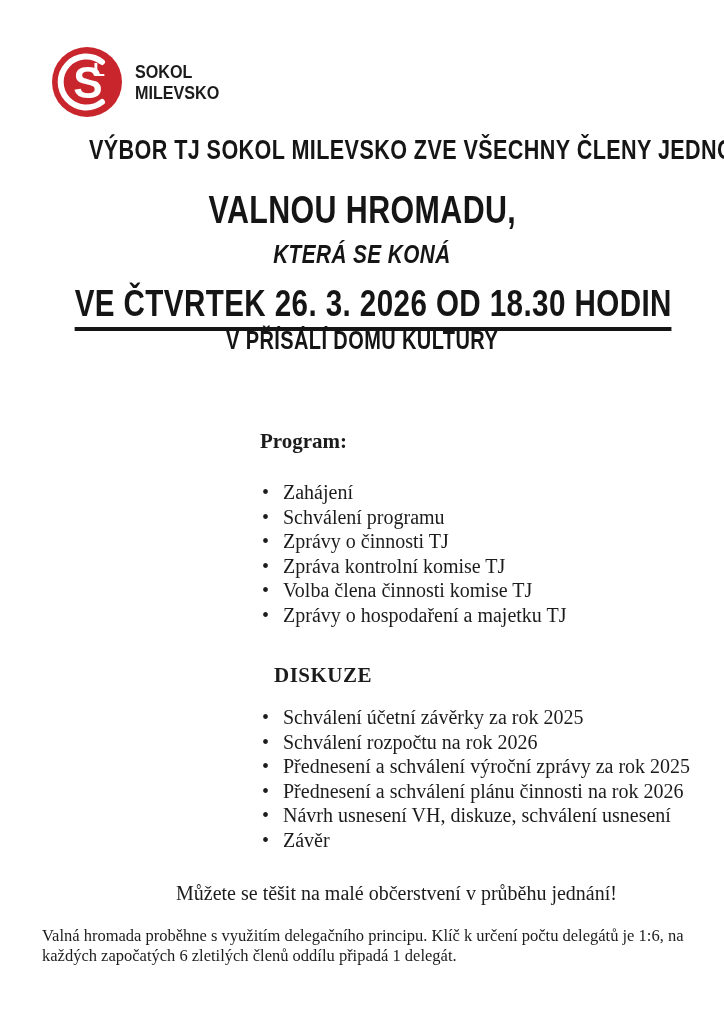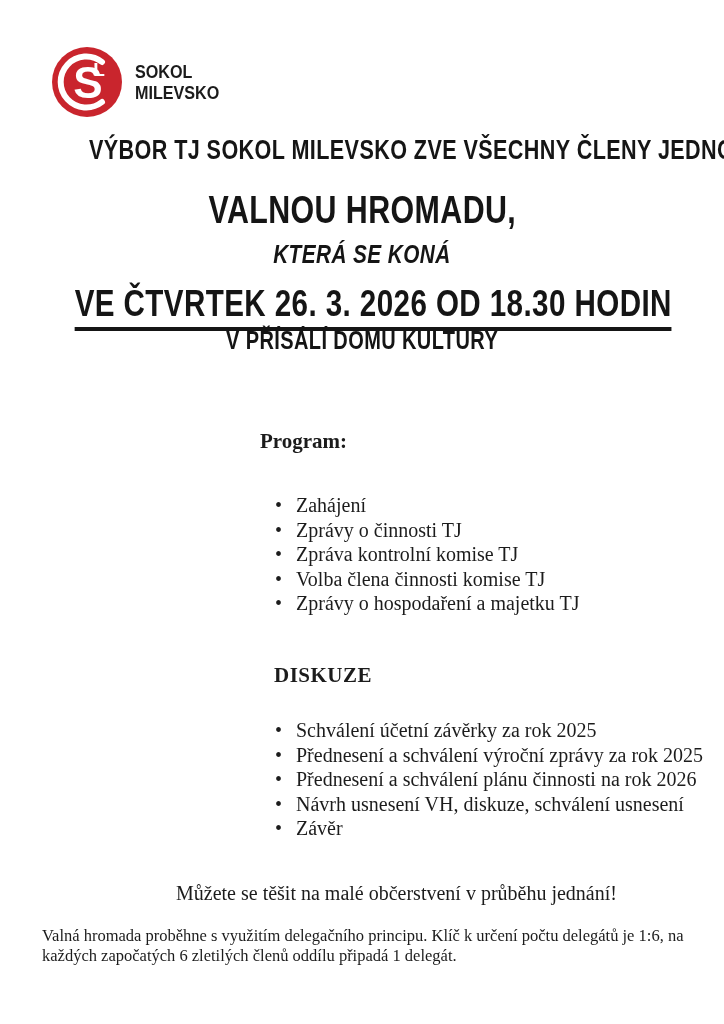--- a/index.html
+++ b/index.html
@@ -68,21 +68,21 @@
     position: absolute;
     left: 260px;
     top: 429px;
     font-size: 21px;
     font-weight: 700;
     text-underline-offset: 3px;
   }
   ul.agenda {
     position: absolute;
     list-style: none;
-    margin: 13px;
+    margin: 0;
     padding: 0;
     font-size: 20px;
   }
   ul.agenda li {
     position: relative;
     padding-left: 23px;
     line-height: 24.6px;
     white-space: nowrap;
   }
   ul.agenda li::before {
@@ -160,30 +160,32 @@
   </div>
 
   <div class="h-center venue">
     <span class="cond">V PŘÍSÁLÍ DOMU KULTURY</span>
   </div>
 
   <div class="program-heading">Program:</div>
 
   <ul class="agenda list-1">
     <li>Zahájení</li>
+    <li>Schválení programu</li>
     <li>Zprávy o činnosti TJ</li>
     <li>Zpráva kontrolní komise TJ</li>
     <li>Volba člena činnosti komise TJ</li>
     <li>Zprávy o hospodaření a majetku TJ</li>
   </ul>
 
   <div class="discussion-heading">DISKUZE</div>
 
   <ul class="agenda list-2">
     <li>Schválení účetní závěrky za rok 2025</li>
+    <li>Schválení rozpočtu na rok 2026</li>
     <li>Přednesení a schválení výroční zprávy za rok 2025</li>
     <li>Přednesení a schválení plánu činnosti na rok 2026</li>
     <li>Návrh usnesení VH, diskuze, schválení usnesení</li>
     <li>Závěr</li>
   </ul>
 
   <div class="refreshments">Můžete se těšit na malé občerstvení v průběhu jednání!</div>
 
   <div class="delegation">Valná hromada proběhne s využitím delegačního principu. Klíč k určení počtu delegátů je 1:6, na každých započatých 6 zletilých členů oddílu připadá 1 delegát.</div>
 

